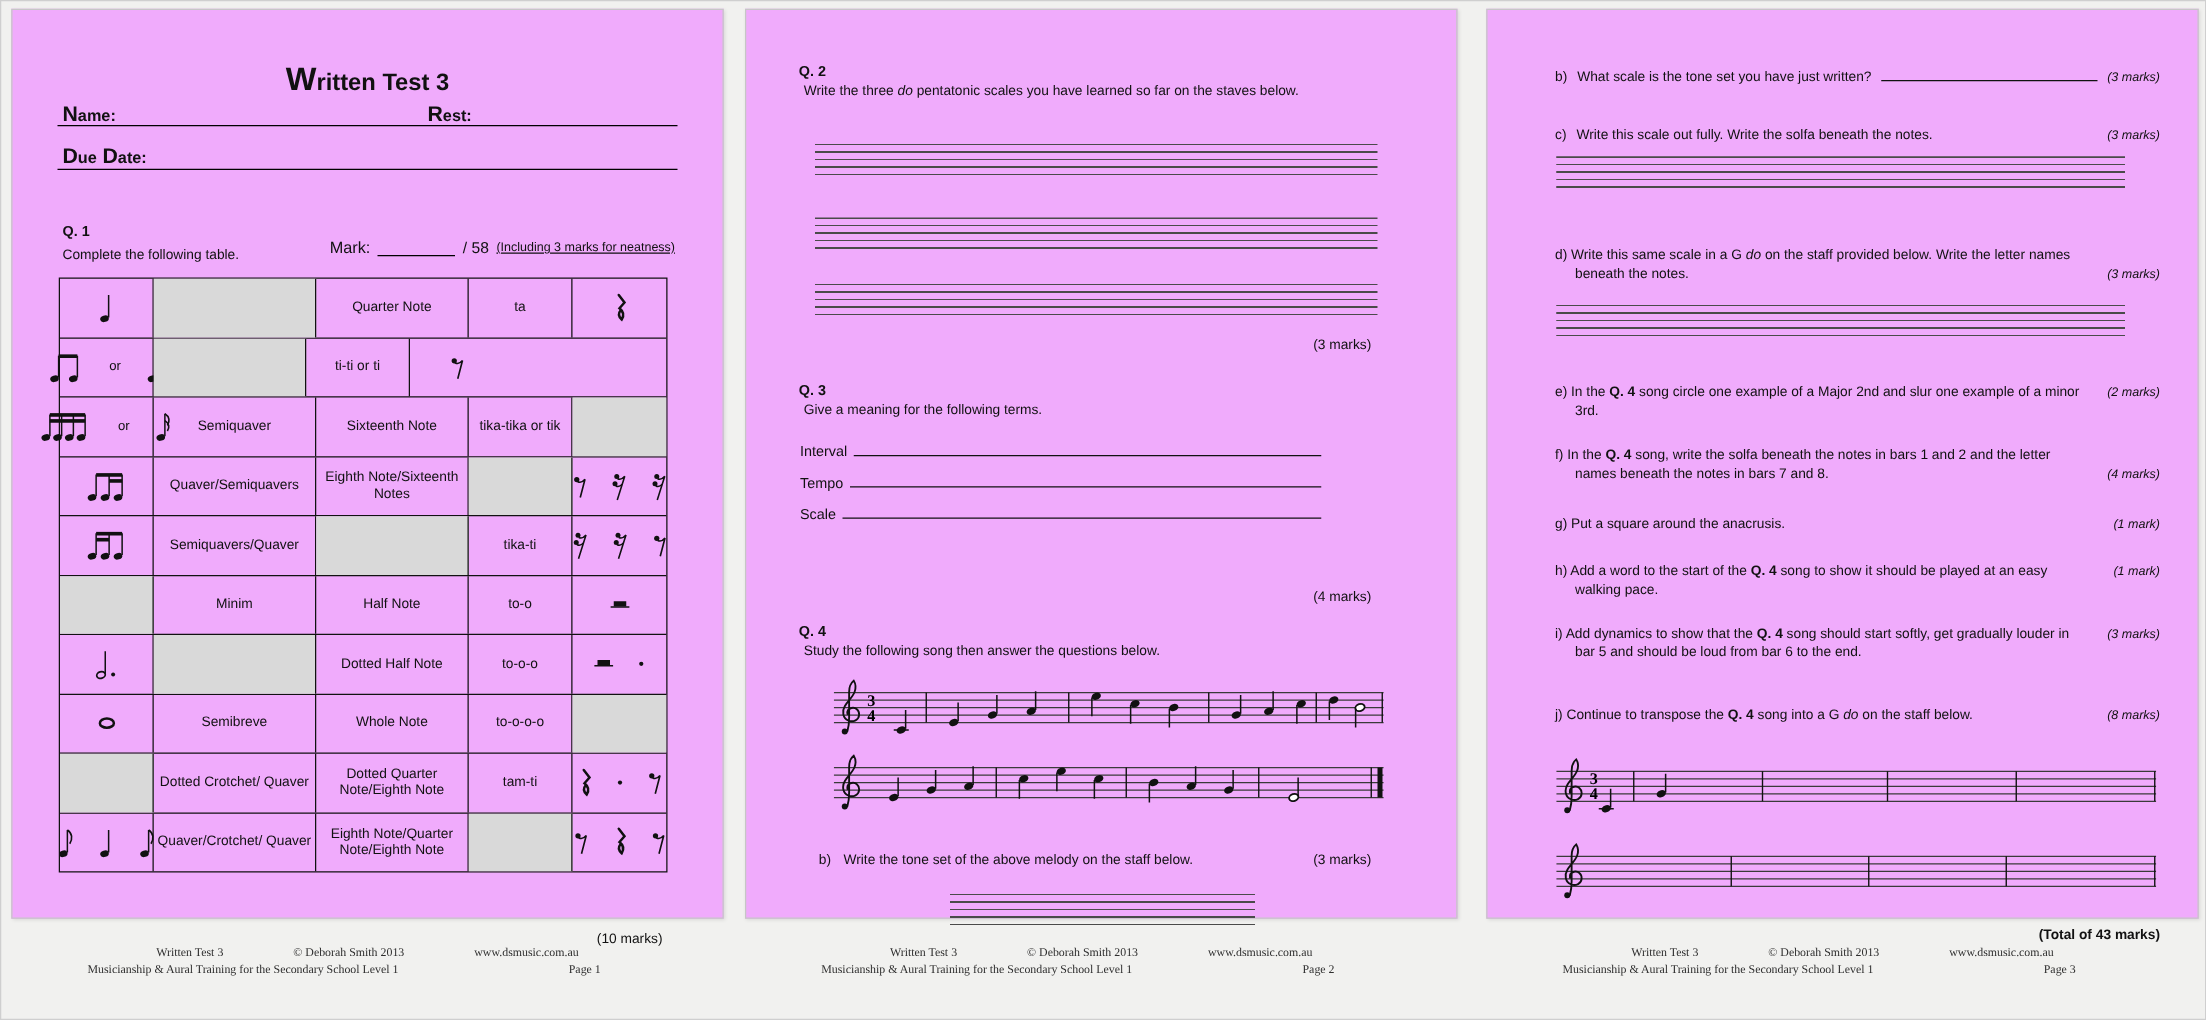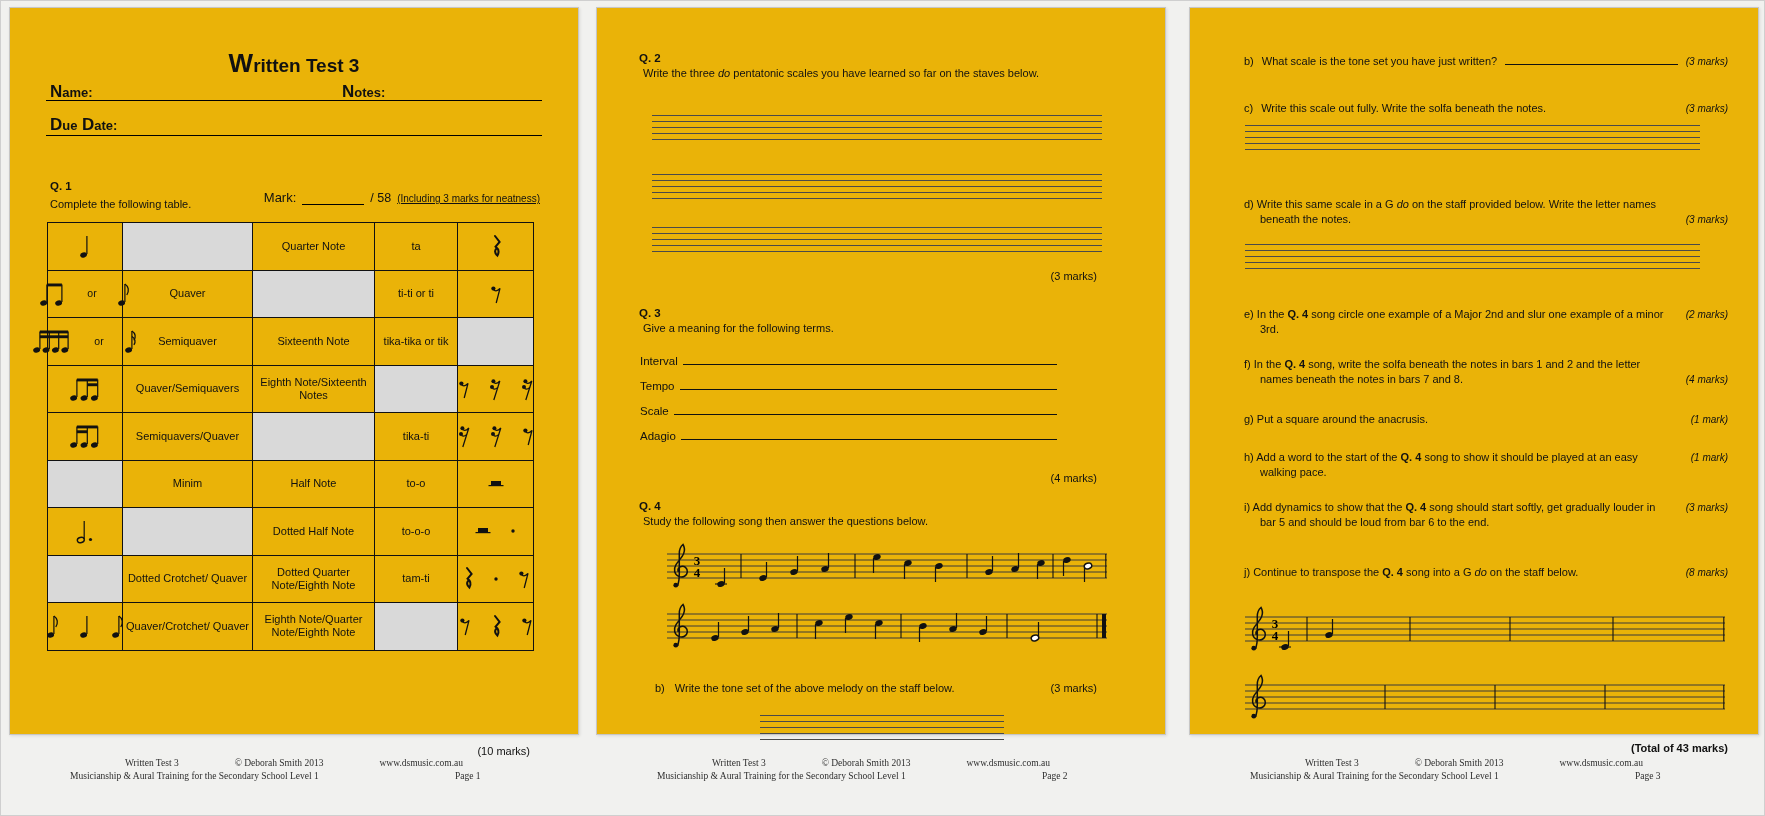--- a/index.html
+++ b/index.html
@@ -1,18 +1,18 @@
 <!DOCTYPE html>
 <html><head>
 <meta charset="utf-8">
 <style>
   html,body{margin:0;padding:0;background:#e9e9e7;}
   body{width:1765px;height:816px;position:relative;font-family:"Liberation Sans",sans-serif;color:#111;}
   .canvas{position:absolute;inset:0;background:#f1f1ef;border:1px solid #cfcfcf;box-sizing:border-box;}
-  .page{position:absolute;top:6px;width:570px;height:728px;background:#eab308;border:1px solid #c6c6c6;box-shadow:1px 1px 3px rgba(0,0,0,.10);box-sizing:border-box;}
+  .page{position:absolute;top:6px;width:570px;height:728px;background:#f0abfc;border:1px solid #c6c6c6;box-shadow:1px 1px 3px rgba(0,0,0,.10);box-sizing:border-box;}
   #page1{left:8px}#page2{left:595px}#page3{left:1188px}
   .abs{position:absolute;}
   
   .doc-title{position:absolute;left:0;right:0;top:40px;margin:0;text-align:center;font-size:19px;font-weight:bold;}
   .doc-title::first-letter{font-size:26px;}
   .fcap{display:inline-block;font-weight:bold;font-size:13px;}
   .fcap::first-letter{font-size:17px;}
   .hrule{position:absolute;left:36px;right:36px;border-bottom:1.8px solid #000;}
   .markrow{position:absolute;right:38px;top:145px;display:flex;align-items:flex-end;gap:6px;}
   .marklbl{font-size:13px;}
@@ -60,21 +60,21 @@
   .fpage{position:absolute;left:445px;top:763px;font-family:"Liberation Serif",serif;font-size:9.5px;color:#2e2e2e;}
 </style>
 </head>
 <body>
 
 <div class="canvas">
 
   <section class="page" id="page1">
     <h1 class="doc-title">Written Test 3</h1>
     <span class="fcap abs" style="left:40px;top:74px">Name:</span>
-    <span class="fcap abs" style="left:332px;top:74px">Notes:</span>
+    <span class="fcap abs" style="left:332px;top:74px">Rest:</span>
     <div class="hrule" style="top:92px"></div>
     <span class="fcap abs" style="left:40px;top:107px">Due</span>
     <span class="fcap abs" style="left:72px;top:107px">Date:</span>
     <div class="hrule" style="top:127px"></div>
     <div class="markrow">
       <span class="marklbl">Mark:</span>
       <span class="markblank"></span>
       <span class="marktot">/ 58</span>
       <span class="marknote">(Including 3 marks for neatness)</span>
     </div>
@@ -121,21 +121,20 @@
                 <span class="ortxt">or</span>
                 <span class="glyph">
                   <svg width="14" height="28" viewBox="0 0 14 28">
                     <ellipse cx="4.6" cy="23" rx="3.5" ry="2.6" transform="rotate(-18 4.6 23)" fill="#111"></ellipse>
                     <line x1="7.9" y1="22" x2="7.9" y2="4" stroke="#111" stroke-width="1.2"></line>
                     <path d="M7.9 4 C11.8 6.5 12.3 11 9.8 15" fill="none" stroke="#111" stroke-width="1.3"></path>
                   </svg>
                 </span>
               </span>
             </div>
-            <div class="t-cell c1">Quaver</div>
             <div class="t-cell c2 gray"></div>
             <div class="t-cell c3">ti-ti or ti</div>
             <div class="t-cell c4">
               <span class="gl">
                 <span class="glyph">
                   <svg width="12" height="22" viewBox="0 0 12 22">
                     <circle cx="3.4" cy="5.6" r="2.1" fill="#111"></circle>
                     <path d="M4 7.2 Q7 9 10 5.4 L6.2 20" fill="none" stroke="#111" stroke-width="1.3"></path>
                   </svg>
                 </span>
@@ -308,20 +307,35 @@
                     <line x1="0.5" y1="6.6" x2="15.5" y2="6.6" stroke="#111" stroke-width="1.2"></line>
                   </svg>
                 </span>
                 <span class="glyph">
                   <svg width="6" height="8" viewBox="0 0 6 8">
                     <circle cx="3" cy="4" r="1.7" fill="#111"></circle>
                   </svg>
                 </span>
               </span>
             </div>
+          </div>
+          <div class="t-row">
+            <div class="t-cell c0">
+              <span class="gl">
+                <span class="glyph">
+                  <svg width="15" height="11" viewBox="0 0 15 11">
+                    <ellipse cx="7.5" cy="5.5" rx="5.6" ry="3.7" fill="none" stroke="#111" stroke-width="2"></ellipse>
+                  </svg>
+                </span>
+              </span>
+            </div>
+            <div class="t-cell c1">Sem­ibreve</div>
+            <div class="t-cell c2">Whole Note</div>
+            <div class="t-cell c3">to-o-o-o</div>
+            <div class="t-cell c4 gray"></div>
           </div>
           <div class="t-row">
             <div class="t-cell c0 gray"></div>
             <div class="t-cell c1">Dotted Crotchet/ Quaver</div>
             <div class="t-cell c2">Dotted Quarter Note/Eighth Note</div>
             <div class="t-cell c3">tam-ti</div>
             <div class="t-cell c4">
               <span class="gl">
                 <span class="glyph">
                   <svg width="12" height="25" viewBox="0 0 12 25">
@@ -416,24 +430,20 @@
     <div class="termrow" style="top:343px">
       <span class="termlbl">Interval</span>
       <span class="tline"></span>
     </div>
     <div class="termrow" style="top:368px">
       <span class="termlbl">Tempo</span>
       <span class="tline"></span>
     </div>
     <div class="termrow" style="top:393px">
       <span class="termlbl">Scale</span>
-      <span class="tline"></span>
-    </div>
-    <div class="termrow" style="top:418px">
-      <span class="termlbl">Adagio</span>
       <span class="tline"></span>
     </div>
     <div class="marksr" style="right:68px;top:464px">(4 marks)</div>
     <div class="qnum" style="left:42px;top:492px">Q. 4</div>
     <div class="qtext" style="left:46px;top:507px">Study the following song then answer the questions below.</div>
     <div class="msys" style="left:70px;top:532px">
         <svg width="440" height="52" viewBox="0 0 440 52">
           <line x1="0" y1="14" x2="440" y2="14" stroke="#3a3a3a" stroke-width="1"></line>
           <line x1="0" y1="20" x2="440" y2="20" stroke="#3a3a3a" stroke-width="1"></line>
           <line x1="0" y1="26" x2="440" y2="26" stroke="#3a3a3a" stroke-width="1"></line>

